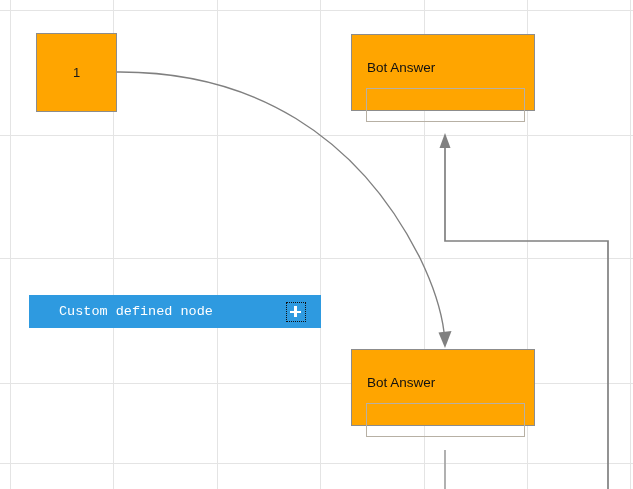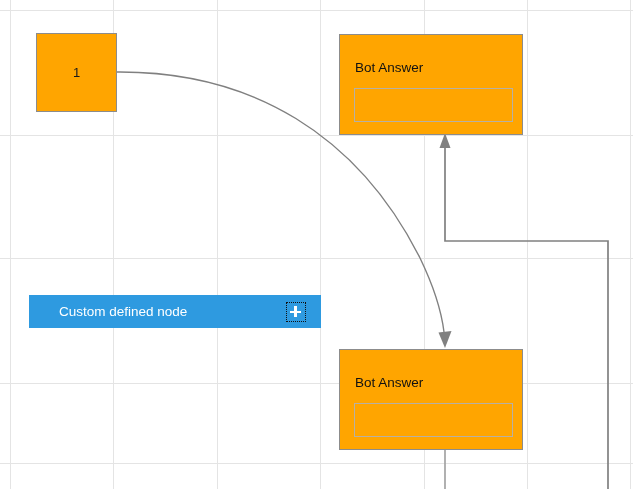--- a/index.html
+++ b/index.html
@@ -67,23 +67,23 @@
     top: 0;
     width: 100%;
     height: 100%;
     display: flex;
     align-items: center;
     justify-content: center;
     font-size: 13px;
     color: #1a1a1a;
   }
   .bot-node {
-    left: 339px;
+    left: 351px;
     width: 184px;
-    height: 101px;
+    height: 77px;
   }
   #node-bot-answer-top { top: 34px; }
   #node-bot-answer-bottom { top: 349px; }
   .bot-node-title {
     position: absolute;
     left: 15px;
     top: 26px;
     font-size: 13.5px;
     color: #111111;
     line-height: 1;
@@ -105,20 +105,21 @@
     left: 29px;
     top: 295px;
     width: 292px;
     height: 33px;
     box-sizing: border-box;
     background: #2e9ae0;
     display: flex;
     align-items: center;
     justify-content: space-between;
     padding: 0 10px 0 30px;
+    font-family: Liberation Mono, monospace;
   }
   #custom-defined-label {
     font-size: 13.5px;
     color: #ffffff;
     white-space: nowrap;
     line-height: 1;
   }
   #add-node-button {
     width: 20px;
     height: 20px;

